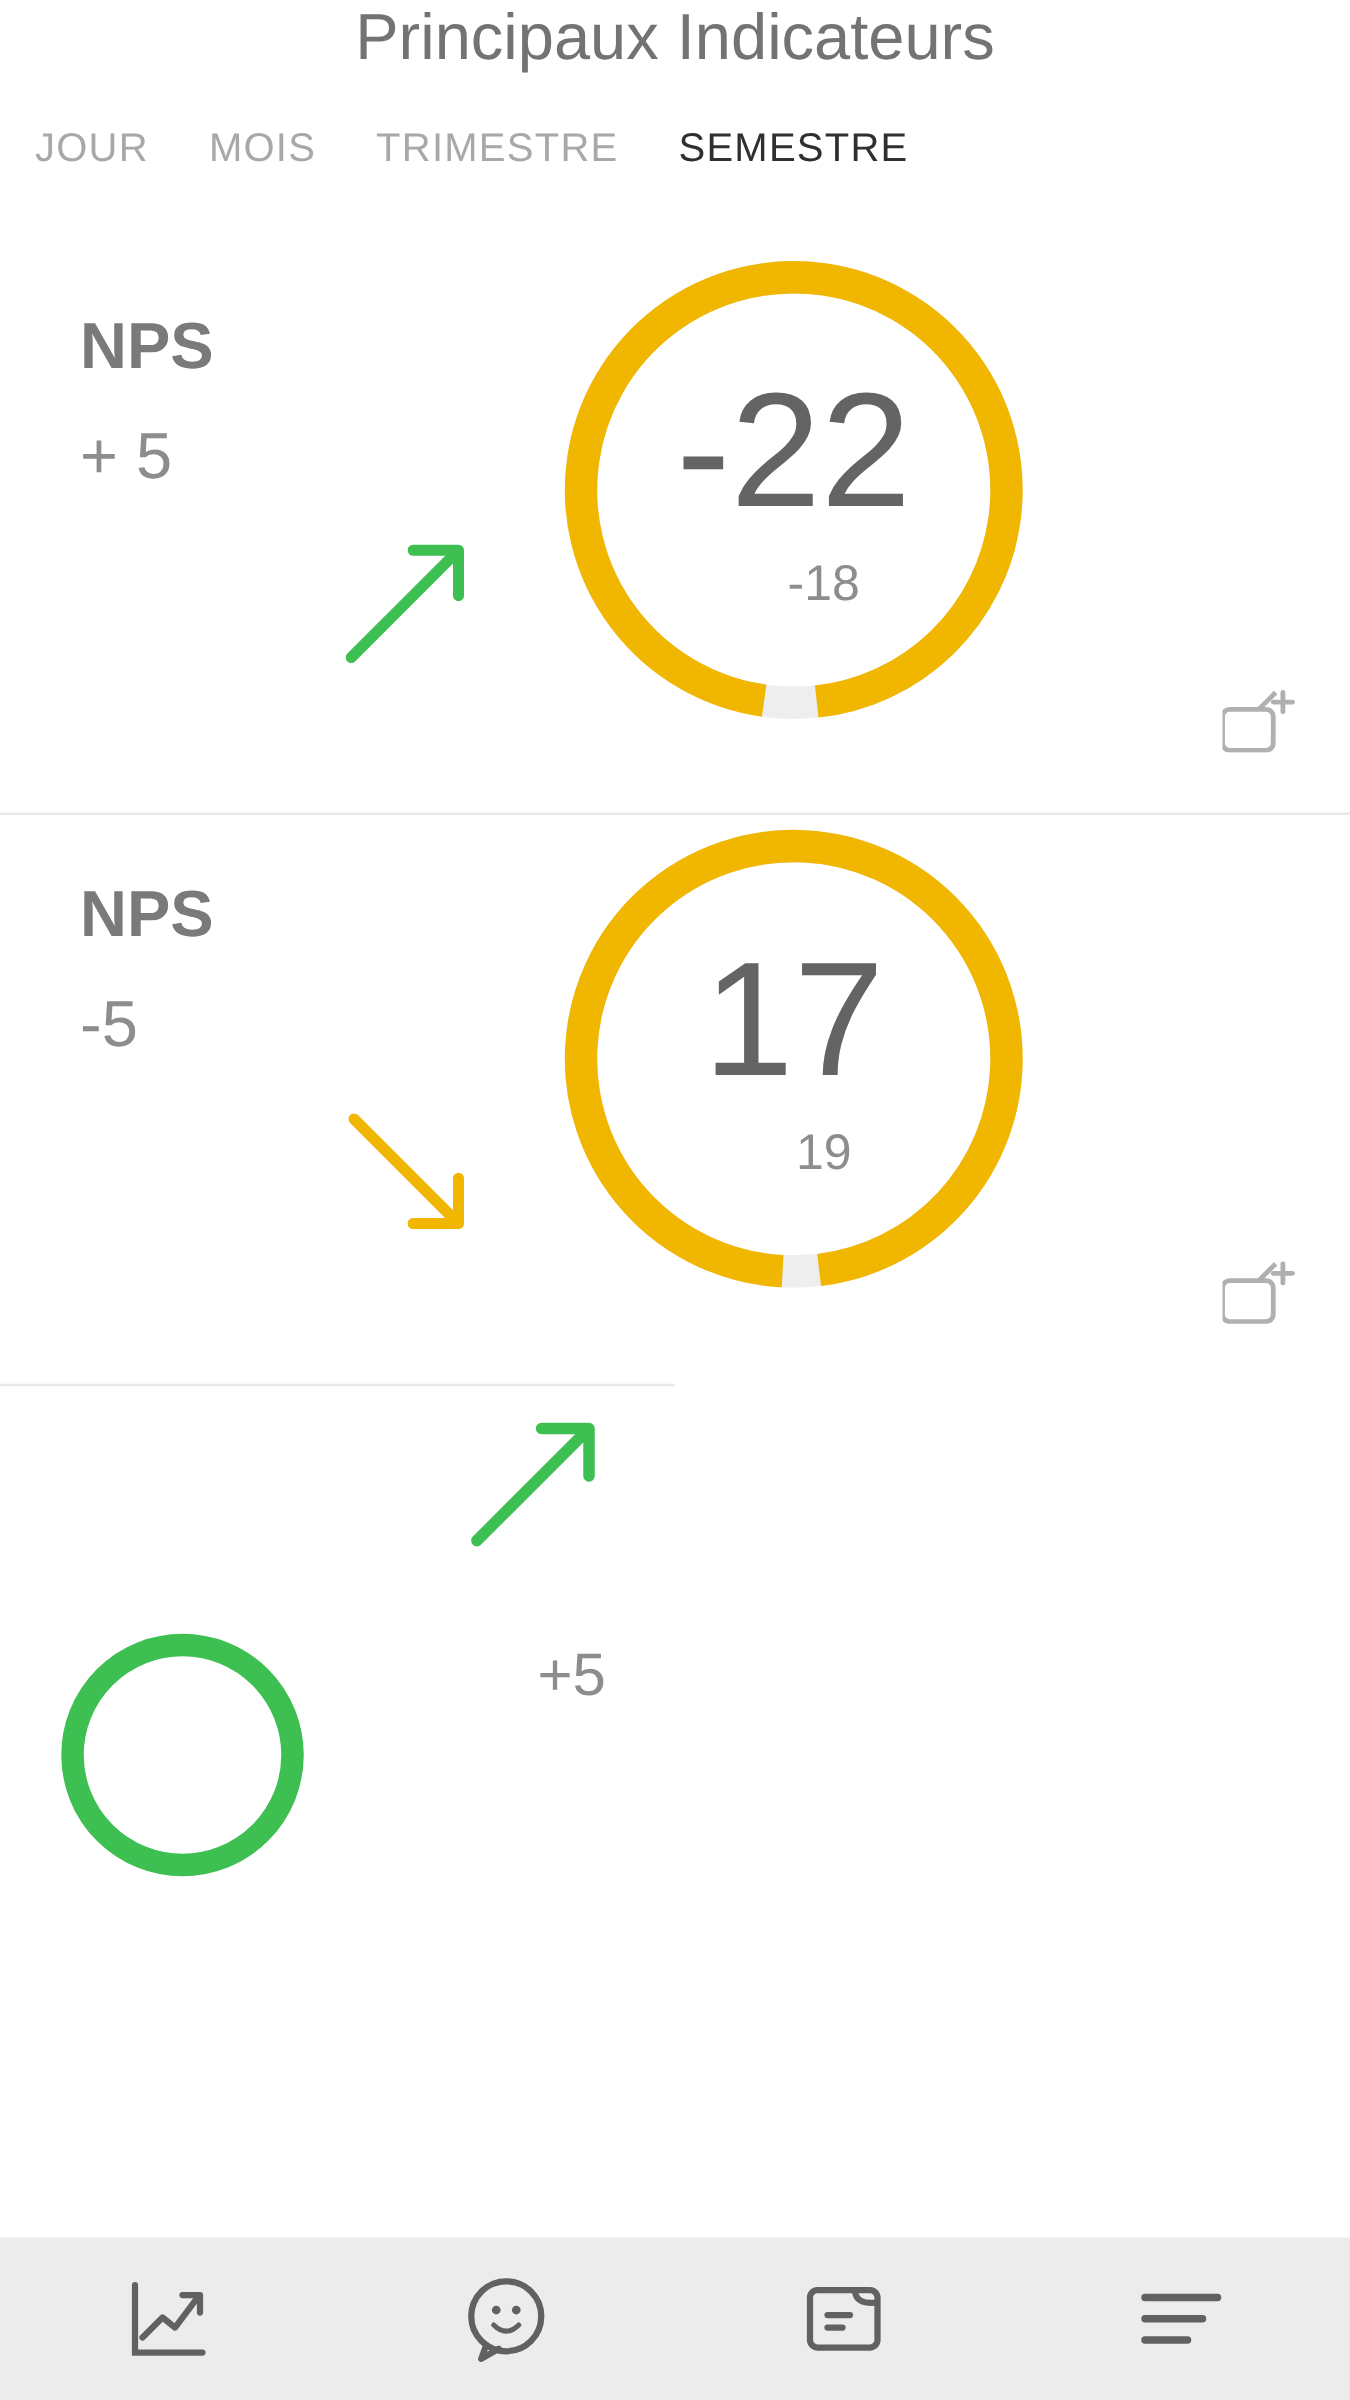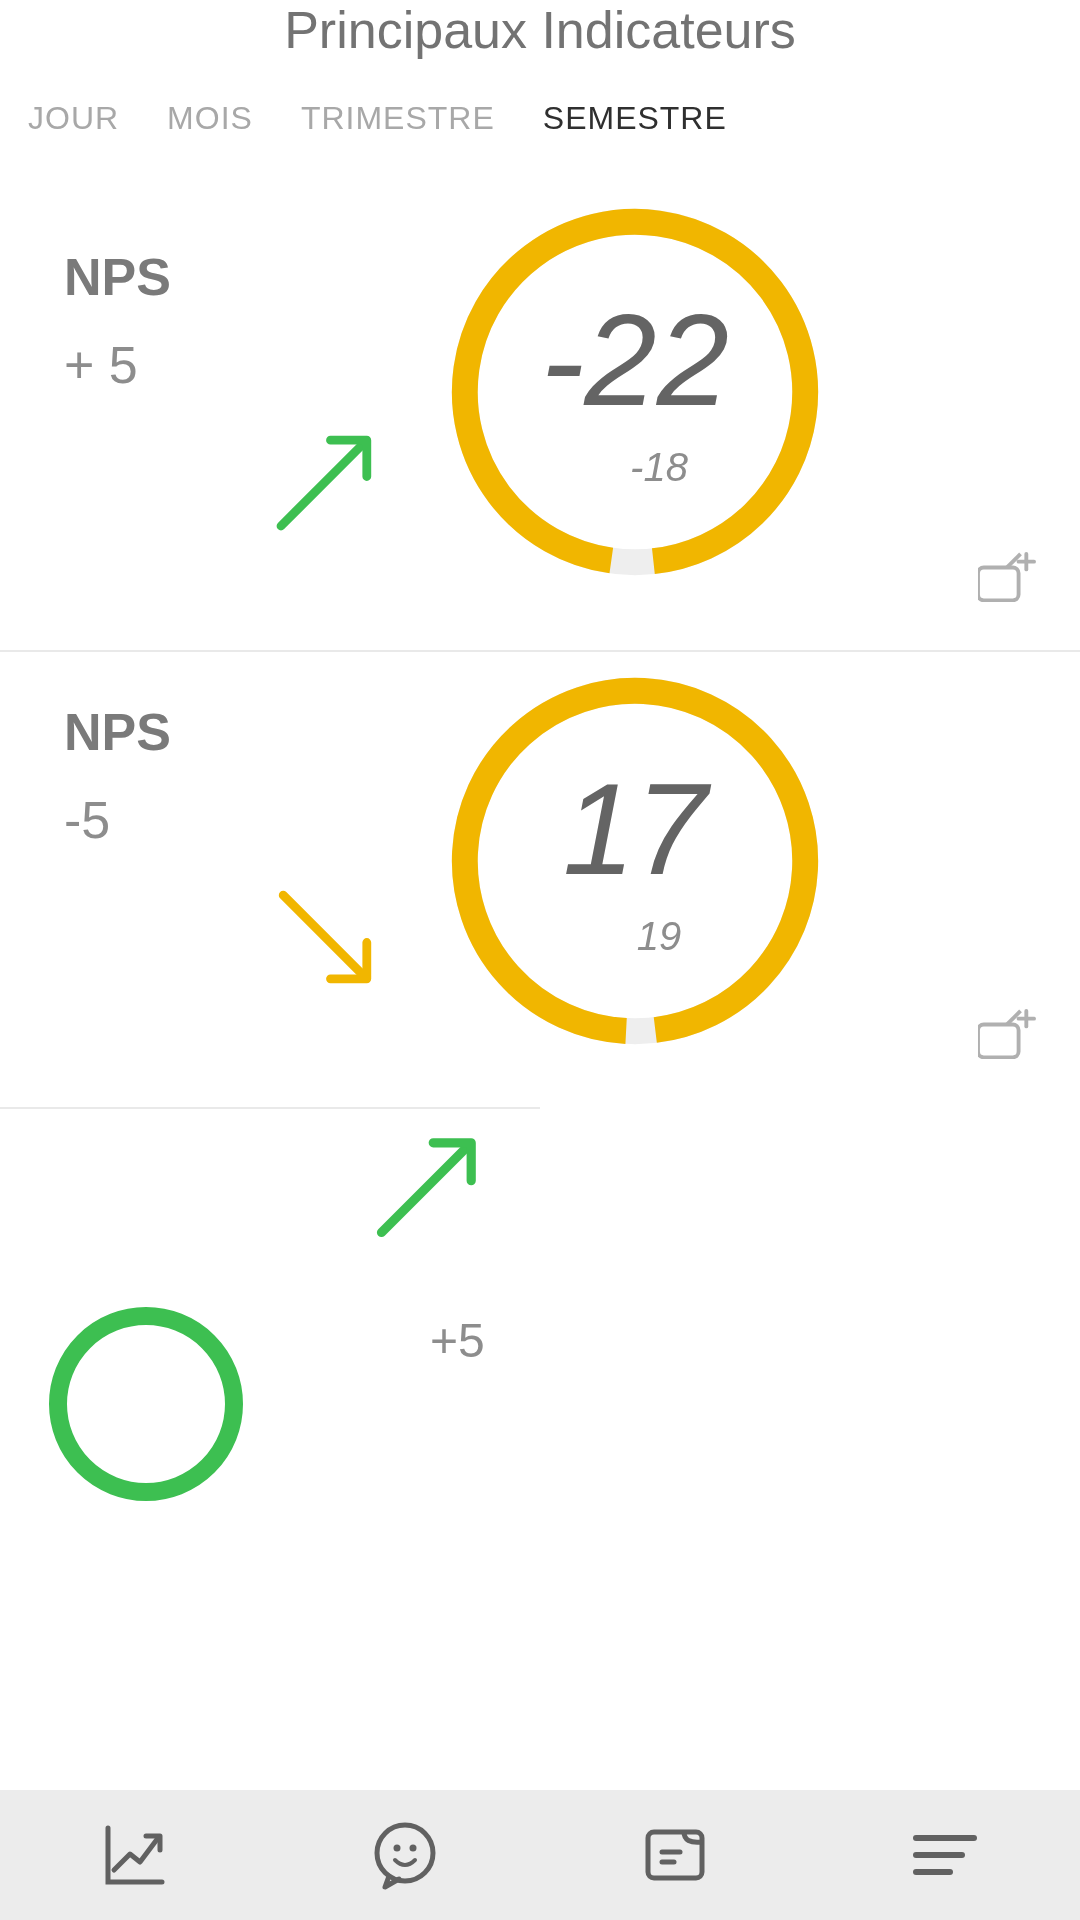--- a/index.html
+++ b/index.html
@@ -73,21 +73,20 @@
     height: 370px;
   }
   .gauge svg { width: 100%; height: 100%; }
   .gauge-value {
     position: absolute;
     top: 0; left: 0; width: 100%; height: 100%;
     display: flex;
     flex-direction: column;
     align-items: center;
     justify-content: center;
-    font-style: italic;
   }
   .gauge-main {
     font-size: 130px;
     font-weight: 400;
     color: #646464;
     line-height: 1;
   }
   .gauge-sub {
     font-size: 40px;
     font-weight: 300;
@@ -193,21 +192,21 @@
     <div class="metric-title">NPS</div>
     <div class="metric-delta">-5</div>
 
     <div class="arrow-wrap" style="left:270px; top:230px;">
       <svg width="110" height="110" viewBox="0 0 100 100">
         <line x1="12" y1="12" x2="86" y2="86" stroke="#f1b600" stroke-width="8" stroke-linecap="round"></line>
         <polyline points="88,55 88,88 55,88" fill="none" stroke="#f1b600" stroke-width="8" stroke-linecap="round" stroke-linejoin="round"></polyline>
       </svg>
     </div>
 
-    <div class="gauge" style="left:450px; top:24px;">
+    <div class="gauge" style="left:450px; top:10px;">
       <svg viewBox="0 0 200 200">
         <circle cx="100" cy="100" r="92" fill="none" stroke="#eeeeee" stroke-width="14"></circle>
         <circle cx="100" cy="100" r="92" fill="none" stroke="#f1b600" stroke-width="14" stroke-dasharray="562 578" stroke-dashoffset="0" transform="rotate(93 100 100)" stroke-linecap="butt"></circle>
       </svg>
       <div class="gauge-value">
         <div class="gauge-main">17</div>
         <div class="gauge-sub">19</div>
       </div>
     </div>
 

